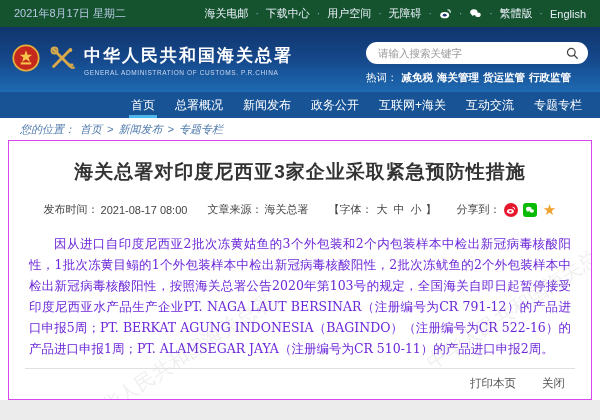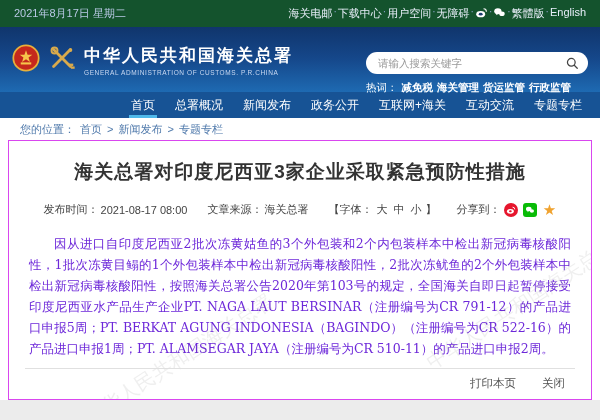--- a/index.html
+++ b/index.html
@@ -3,53 +3,53 @@
 <meta charset="utf-8">
 <style>
   * { margin:0; padding:0; box-sizing:border-box; }
   html,body { width:600px; height:420px; overflow:hidden; background:#fff;
     font-family:"Liberation Sans","DejaVu Sans",sans-serif; }
 
   
   .topbar { height:27px; background:#14532d; display:flex; align-items:center;
     justify-content:space-between; padding:0 14px; font-size:11px; }
   .topbar-date { color:#b9c9e6; }
-  .topbar-right { display:flex; align-items:flex-start; gap:1px; color:#dfe8fa; }
+  .topbar-right { display:flex; align-items:center; gap:7px; color:#dfe8fa; }
   .topbar-right a { color:#e9effa; text-decoration:none; cursor:pointer; }
   .tb-sep { color:#8ea4cd; font-size:10px; }
   .tb-icon { display:inline-flex; width:13px; height:13px; align-items:center; justify-content:center; }
 
   
   .header { height:65px; background:linear-gradient(180deg,#10356c 0%,#15478a 48%,#1e6ab2 100%);
     position:relative; display:flex; align-items:center; padding:0 12px; }
   .brand { display:flex; align-items:center; gap:7px; }
   .brand-text .cn { color:#fff; font-size:17px; font-weight:bold; letter-spacing:2px; }
   .brand-text .en { color:#c9d9f2; font-size:6.5px; letter-spacing:0.6px; margin-top:2px; }
-  .header-right { position:absolute; right:12px; top:25px; width:222px; }
+  .header-right { position:absolute; right:12px; top:15px; width:222px; }
   .searchbox { height:22px; background:#fff; border-radius:12px; display:flex; align-items:center;
     padding:0 8px 0 12px; }
   .searchbox input { border:none; outline:none; flex:1; font-size:10.5px; color:#333;
     font-family:"Liberation Sans",sans-serif; background:transparent; }
   .searchbox input::placeholder { color:#999; }
   .search-btn { width:16px; height:16px; border:none; background:transparent; cursor:pointer;
     display:flex; align-items:center; justify-content:center; padding:0; }
   .hotwords { margin-top:7px; font-size:10.5px; color:#fff; display:flex; gap:4px; white-space:nowrap; }
   .hotwords a { color:#fff; text-decoration:none; font-weight:bold; cursor:pointer; }
 
   
   .nav { height:26px; background:#175395; display:flex; justify-content:flex-end;
     padding-right:8px; }
   .nav-item { position:relative; display:flex; align-items:center; padding:0 10px;
     color:#fff; font-size:12px; cursor:pointer; text-decoration:none; }
   .nav-item.active::after { content:""; position:absolute; left:8px; right:8px; bottom:0;
     height:3px; background:#4fb8ea; }
 
   
   .breadcrumb { height:22px; display:flex; align-items:center; padding:0 20px;
-    font-size:11px; color:#4f79ab; gap:5px; }
+    font-size:11px; color:#4f79ab; gap:5px;font-style:italic; }
   .breadcrumb a { color:#4f79ab; text-decoration:none; cursor:pointer; }
 
   
   .card { margin:0 8px; height:260px; background:#fff; border:1px solid #d946ef;
     position:relative; overflow:hidden; }
   .article-title { margin-top:18px; text-align:center; font-size:19px; font-weight:bold;
     color:#333; letter-spacing:1px; }
   .meta { margin-top:17px; display:flex; justify-content:center; align-items:center;
     gap:20px; font-size:11px; color:#444; }
   .meta .grp { display:flex; align-items:center; gap:2px; }

